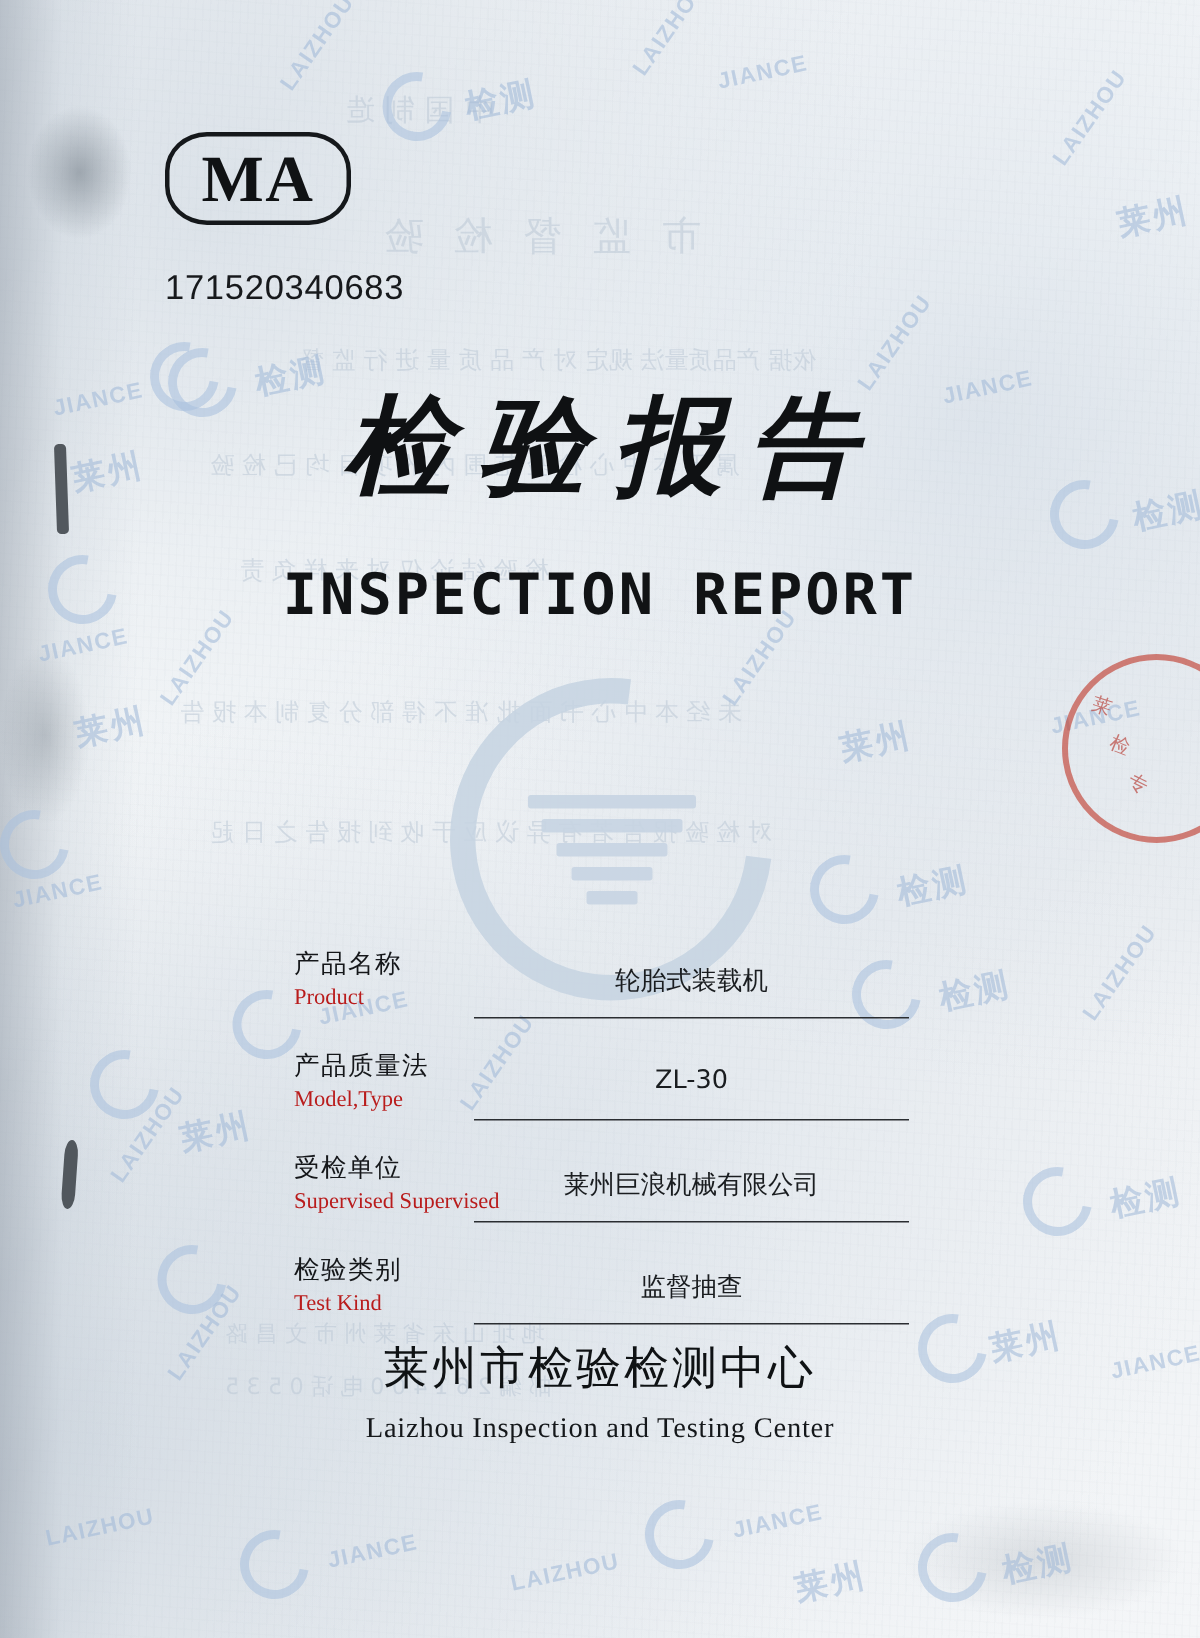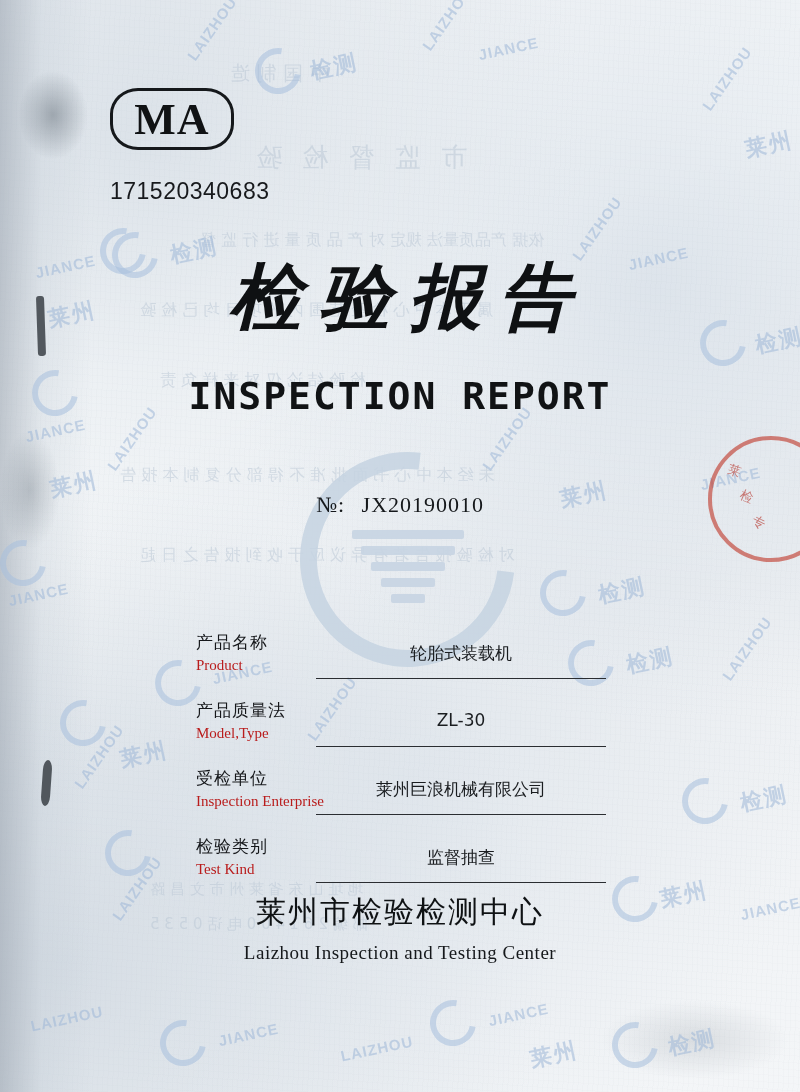--- a/index.html
+++ b/index.html
@@ -391,24 +391,20 @@
 
     <div class="ma-box">
       <span>MA</span>
     </div>
 
     <div class="cert-no">171520340683</div>
 
     <div class="title-cn">检验报告</div>
     <div class="title-en">INSPECTION  REPORT</div>
 
-    <div class="doc-no">
-      <span class="label">№:</span>
-      <span class="value">JX20190010</span>
-    </div>
 
     <div class="fields">
 
       <div class="field-row">
         <div class="field-labels">
           <div class="label-cn">产品名称</div>
           <div class="label-en">Product</div>
         </div>
         <div class="field-value">轮胎式装载机</div>
         <div class="field-line"></div>
@@ -419,21 +415,21 @@
           <div class="label-cn">产品质量法</div>
           <div class="label-en">Model,Type</div>
         </div>
         <div class="field-value">ZL-30</div>
         <div class="field-line"></div>
       </div>
 
       <div class="field-row">
         <div class="field-labels">
           <div class="label-cn">受检单位</div>
-          <div class="label-en">Inspection Enterprise</div>
+          <div class="label-en">Supervised Supervised</div>
         </div>
         <div class="field-value">莱州巨浪机械有限公司</div>
         <div class="field-line"></div>
       </div>
 
       <div class="field-row">
         <div class="field-labels">
           <div class="label-cn">检验类别</div>
           <div class="label-en">Test Kind</div>
         </div>

